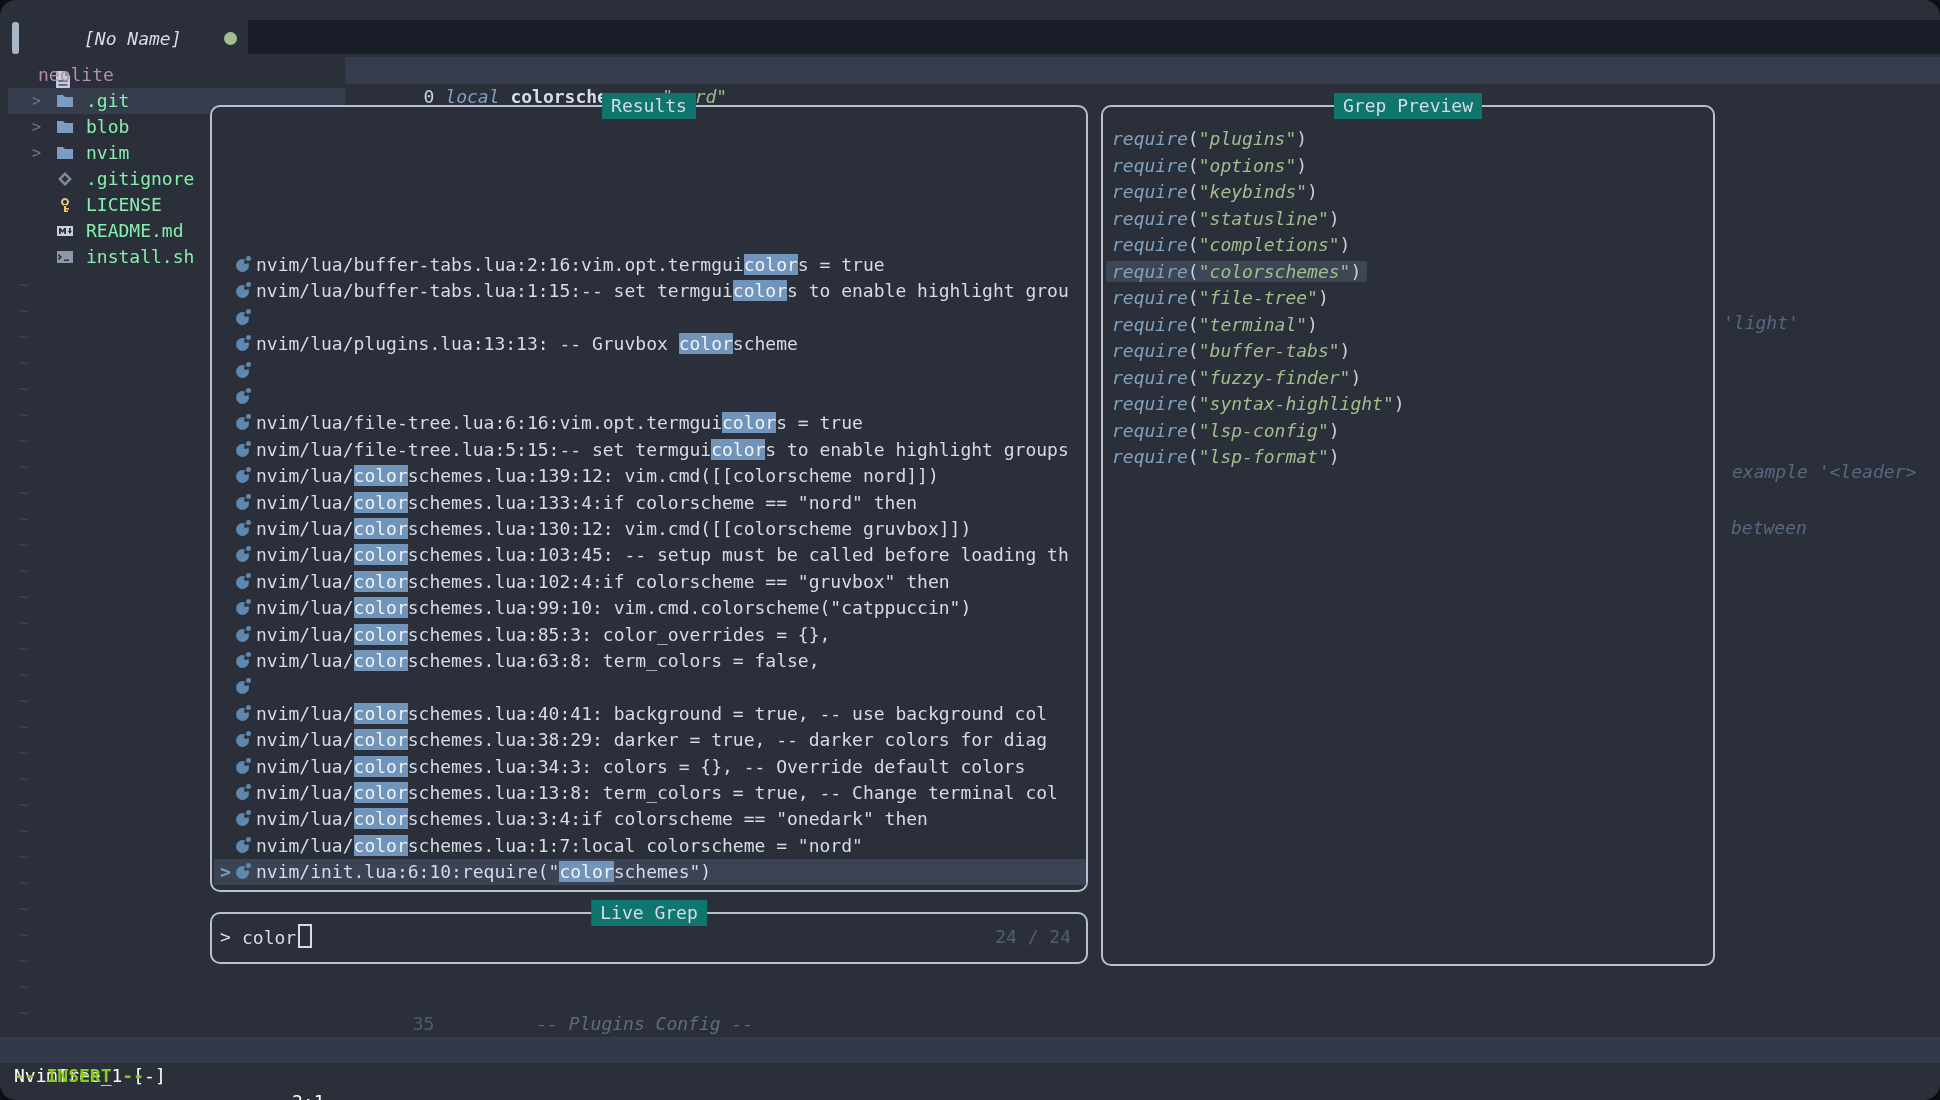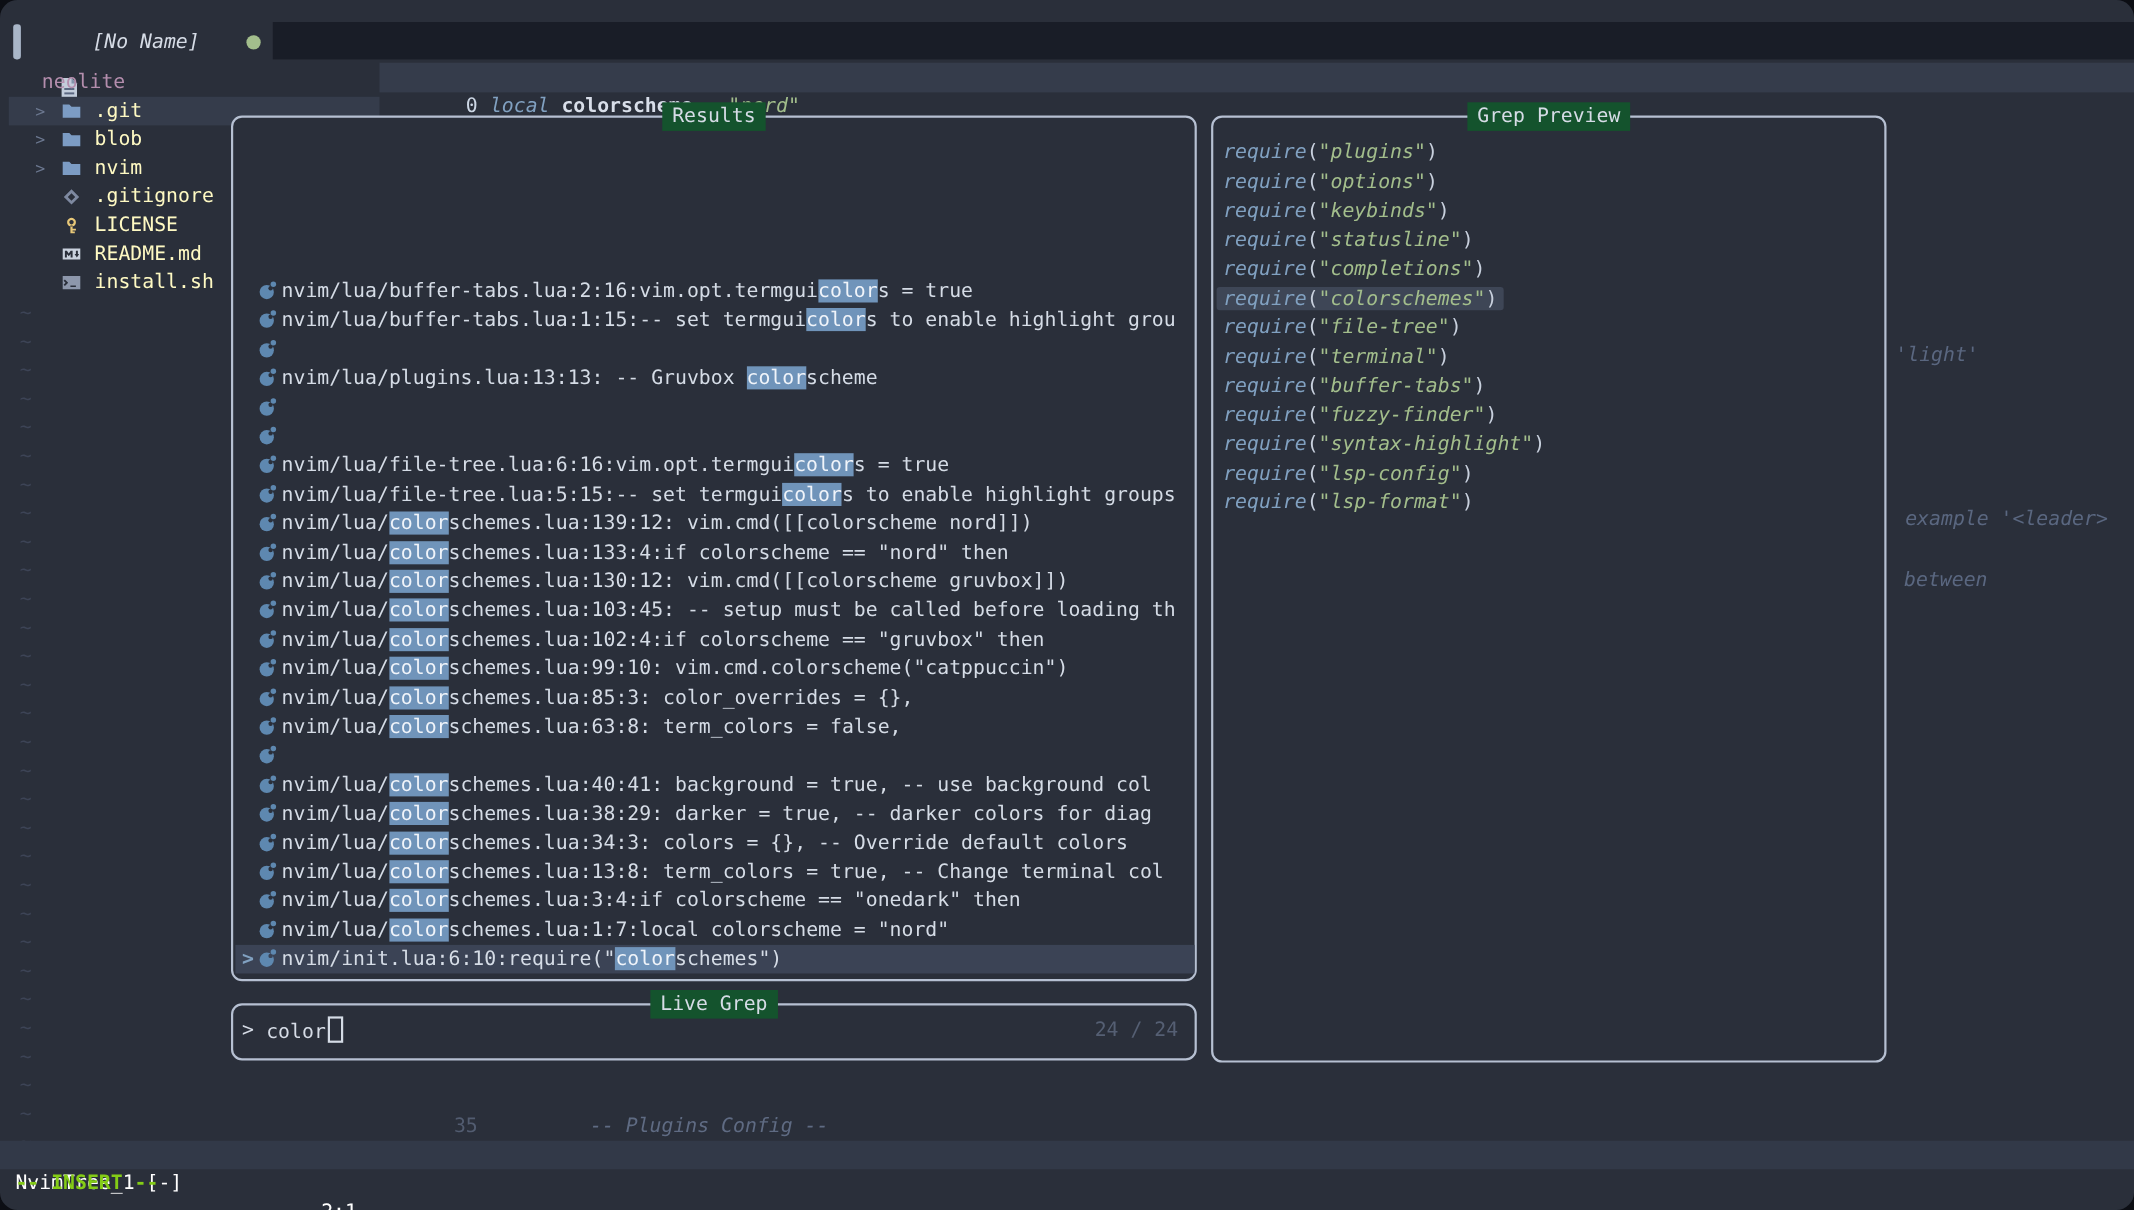--- a/index.html
+++ b/index.html
@@ -28,26 +28,26 @@
   .frag{color:#5a6780;font-style:italic;}
   .codeline{height:26px;line-height:26px;}
   
   .tree-root{left:38px;top:62px;height:26px;line-height:26px;color:#b48ead;}
   .tree-row{left:0;width:345px;height:26px;line-height:26px;}
   .tree-row.sel{background:#353c4b;left:8px;width:337px;}
   .tree-chevron{position:absolute;left:32px;top:0;color:#6c7890;font-size:15px;}
   .tree-row.sel .tree-chevron{left:24px;}
   .tree-icon{position:absolute;left:56px;top:5px;}
   .tree-row.sel .tree-icon{left:48px;}
-  .tree-label{position:absolute;left:86px;color:#fef9c3;}
+  .tree-label{position:absolute;left:86px;color:#86efac;}
   .tree-row.sel .tree-label{left:78px;}
   .tilde{left:18px;color:#3d4456;height:26px;line-height:26px;}
   
   .fwin{position:absolute;border:2px solid #b6c0d2;border-radius:10px;background:#2a2f3a;}
-  .fwin-title{position:absolute;top:-14px;height:26px;line-height:26px;background:#14532d;
+  .fwin-title{position:absolute;top:-14px;height:26px;line-height:26px;background:#0f766e;
     padding:0 9px;color:#d6dce6;left:50%;transform:translateX(-50%);}
   
   .res-row{position:absolute;left:2px;width:872px;height:26px;line-height:26px;}
   .res-row.sel{background:#3b4355;}
   .res-arrow{position:absolute;left:6px;color:#81a1c1;font-weight:bold;}
   .lua-icon{position:absolute;left:22px;top:7px;width:13px;height:13px;border-radius:50%;background:#5e88b0;}
   .lua-icon::after{content:"";position:absolute;right:-2px;top:-3px;width:5px;height:5px;border-radius:50%;background:#5e88b0;}
   .lua-icon::before{content:"";position:absolute;right:1px;top:1px;width:4px;height:4px;border-radius:50%;background:#2a2f3a;}
   .res-row.sel .lua-icon::before{background:#3b4355;}
   .res-txt{position:absolute;left:42px;color:#d5dce6;}

